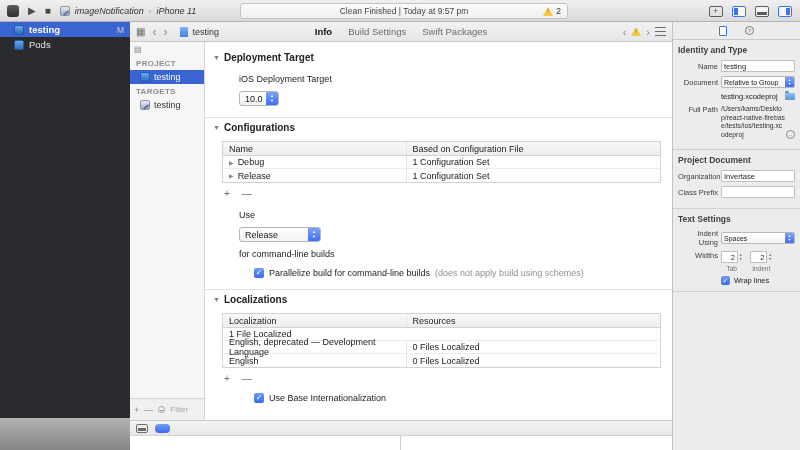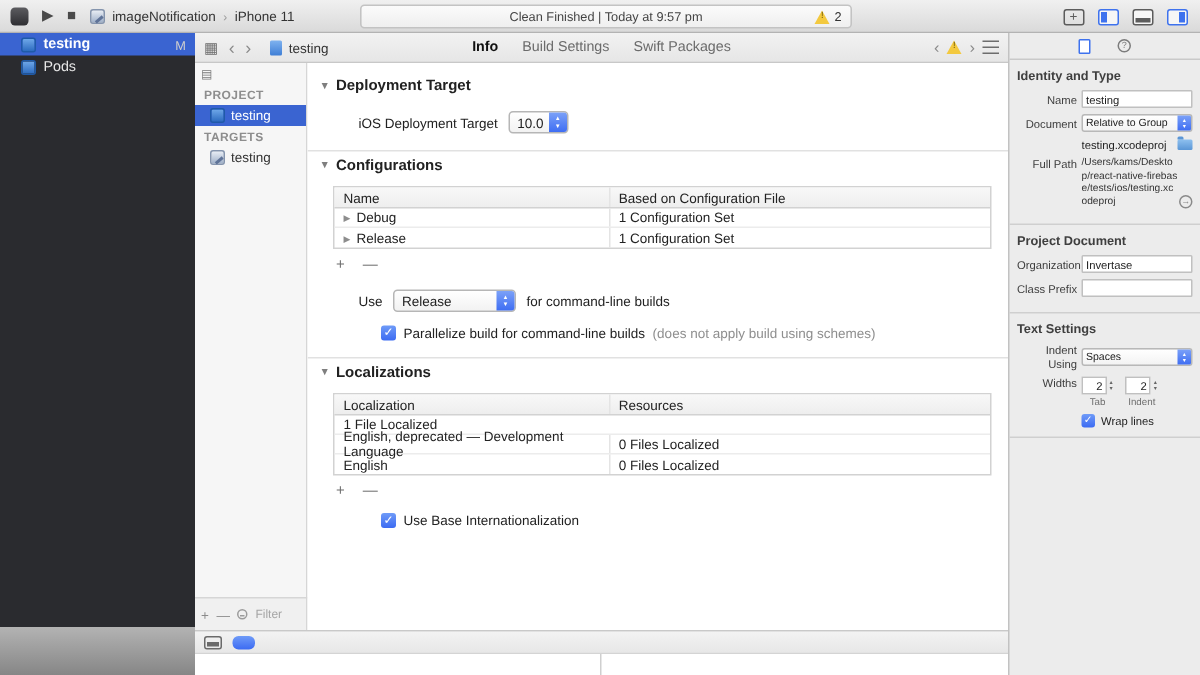--- a/index.html
+++ b/index.html
@@ -5,21 +5,21 @@
   *{margin:0;padding:0;box-sizing:border-box;font-family:"Liberation Sans",sans-serif;}
   html,body{width:800px;height:450px;overflow:hidden;background:#fff;}
   body{position:relative;font-size:10px;color:#222;}
 
   
   .toolbar{position:absolute;top:0;left:0;width:800px;height:22px;
     background:linear-gradient(#f0f0f0,#dadada);border-bottom:1px solid #b3b3b3;
     display:flex;align-items:center;padding:0 7px;gap:9px;z-index:5;}
   .app-ico{width:12px;height:12px;border-radius:3px;background:linear-gradient(#5c5c60,#2e2e32);}
   .tl-btn{color:#4a4a4a;font-size:10px;line-height:10px;cursor:default;}
-  .scheme{display:flex;align-items:flex-end;gap:5px;font-size:9px;color:#333;}
+  .scheme{display:flex;align-items:flex-end;gap:5px;font-size:9px;color:#333;font-style:italic;}
   .target-ico{width:11px;height:11px;border-radius:2px;background:linear-gradient(#cfd3da,#9aa1ad);border:1px solid #8b919b;}
   .scheme .sep{color:#999;font-size:8px;}
   .activity{position:absolute;left:240px;top:3px;width:328px;height:16px;border:1px solid #c3c3c3;
     border-radius:3px;background:linear-gradient(#fbfbfb,#efefef);display:flex;align-items:center;justify-content:center;}
   .act-text{font-size:8.5px;color:#444;text-align:center;}
   .warn-badge{position:absolute;right:6px;top:2px;display:flex;align-items:center;gap:3px;font-size:8.5px;color:#333;}
   .warn-tri{width:0;height:0;border-left:5px solid transparent;border-right:5px solid transparent;
     border-bottom:9px solid #f3c93f;position:relative;display:inline-block;}
   .warn-tri::after{content:"!";position:absolute;left:-1px;top:1px;font-size:6px;color:#6b5500;}
   .tl-right{position:absolute;right:8px;top:0;height:22px;display:flex;align-items:center;gap:9px;}
@@ -73,21 +73,21 @@
   .filter-ico::after{content:"";position:absolute;left:1px;top:2.5px;width:3px;height:1px;background:#9b9b9b;}
   .filter-input{border:none;background:transparent;width:34px;font-size:8px;color:#555;outline:none;}
   .filter-input::placeholder{color:#a5a5a5;}
 
   
   .content{position:absolute;left:205px;top:42px;width:467px;height:378px;background:#fff;
     overflow:hidden;padding:6px 10px 0 8px;}
   .sec-title{display:flex;align-items:center;gap:4px;font-size:10px;font-weight:bold;color:#222;margin-top:4px;}
   .disc{color:#7f7f7f;font-size:7px;}
   .divider{height:1px;background:#e1e1e1;margin:11px -10px 0 -8px;}
-  .dep-row,.use-row{display:flex;align-items:center;gap:7px;margin:11px 0 0 26px;font-size:9px;color:#222;}
+  .dep-row,.use-row{display:flex;gap:7px;margin:11px 0 0 26px;font-size:9px;color:#222;flex-direction:column;}
   .popup{display:inline-flex;align-items:center;height:15px;border:1px solid #b6b6b6;border-radius:3px;
     background:linear-gradient(#fff,#f2f2f2);font-size:9px;color:#222;position:relative;padding-left:5px;}
   .popup .pval{flex:1;white-space:nowrap;overflow:hidden;}
   .popup .cap{width:12px;align-self:stretch;margin-left:4px;background:linear-gradient(#7ba1f8,#3f6ef3);
     border-radius:0 2px 2px 0;display:flex;flex-direction:column;align-items:center;justify-content:center;color:#fff;font-size:4px;line-height:4.5px;flex:none;}
   .popup.w46{width:40px;}
   .popup.w80{width:82px;}
   .xtable{margin:8px 0 0 9px;width:calc(100% - 10px);border:1px solid #d2d2d2;font-size:9px;color:#222;}
   .xt-head{display:flex;align-items:center;height:14px;background:linear-gradient(#f8f8f8,#eee);border-bottom:1px solid #d2d2d2;}
   .xt-row{display:flex;align-items:center;height:13px;border-bottom:1px solid #ececec;}

